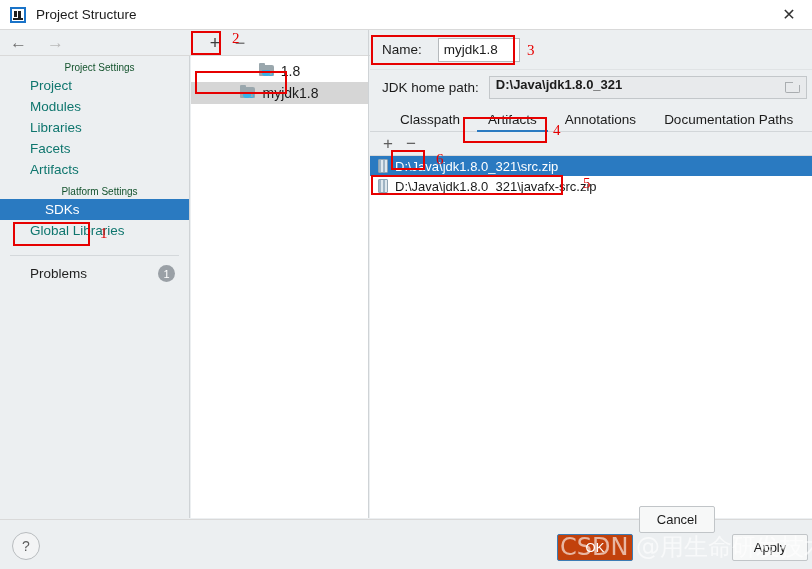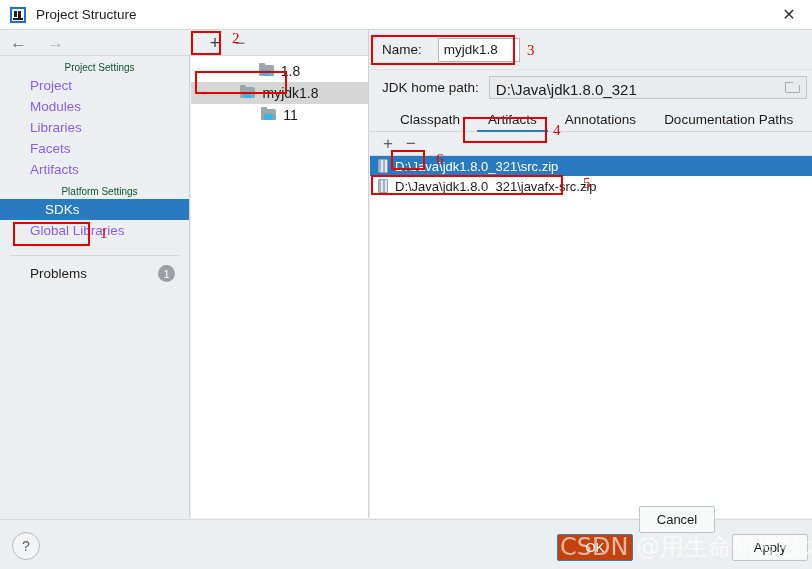--- a/index.html
+++ b/index.html
@@ -54,21 +54,21 @@
 
   
   .sidebar {
     position:absolute; left:0; top:56px; width:190px; height:462px;
     background:#eceff1; border-right:1px solid #cfd3d6;
   }
   .side-group {
     padding:6px 0 2px 10px; font-size:10px; color:#14532d;text-align:center;
   }
   .side-item {
-    padding:3px 0 3px 30px; font-size:13.5px; color:#8b5cf6; position:relative;
+    padding:3px 0 3px 30px; font-size:13.5px; color:#0f766e; position:relative;
   }
   .side-item.selected { background:#2a7ac1; color:#ffffff;padding-left:45px; }
   .divider-line {
     margin:14px 10px 6px 10px; height:1px; background:#d4d8db;
   }
   .problems-row {
     display:flex; align-items:center; padding:3px 10px 3px 30px; font-size:13.5px;
   }
   .problems-row .label { flex:1; }
   .badge {
@@ -138,22 +138,22 @@
     background:#ffffff; border:1px solid #b5b9bc;
     font-family:"Liberation Sans", sans-serif; font-size:13.5px;
     padding:0 5px; color:#1b1b1b; outline:none;
   }
   .row-jdk {
     height:34px; display:flex; align-items:center; padding-left:12px;
   }
   .jdk-field {
     margin-left:10px; width:318px; height:23px;
     background:#e8eaec; border:1px solid #c3c7ca;
-    display:flex; align-items:flex-end; padding:0 6px;
-    font-size:15px; color:#1b1b1b; position:relative;
+    display:flex; align-items:flex-start; padding:0 6px;
+    font-size:13px; color:#1b1b1b; position:relative;font-weight:bold;
   }
   .folder-btn {
     position:absolute; right:6px; top:4px; width:15px; height:12px;
   }
   .folder-btn .f1 {
     position:absolute; left:0; bottom:0; width:15px; height:8px;
     border:1.5px solid #a9adb0; border-top:none; border-radius:0 0 2px 2px;
   }
   .folder-btn .f2 {
     position:absolute; left:0; top:1px; width:8px; height:4px;
@@ -295,27 +295,20 @@
             <span class="cup"></span>
           </span>
         <span>1.8</span>
       </div>
       <div class="sdk-row selected">
         <span class="jdk-icon">
             <span class="folder"></span>
             <span class="cup"></span>
           </span>
         <span>myjdk1.8</span>
-      </div>
-      <div class="sdk-row">
-        <span class="jdk-icon">
-            <span class="folder"></span>
-            <span class="cup"></span>
-          </span>
-        <span>11</span>
       </div>
     </div>
   </div>
 
   <div class="detail">
 
     <div class="row-name">
       <span class="lbl">Name:</span>
       <input class="name-input" type="text" value="myjdk1.8" style="">
     </div>

